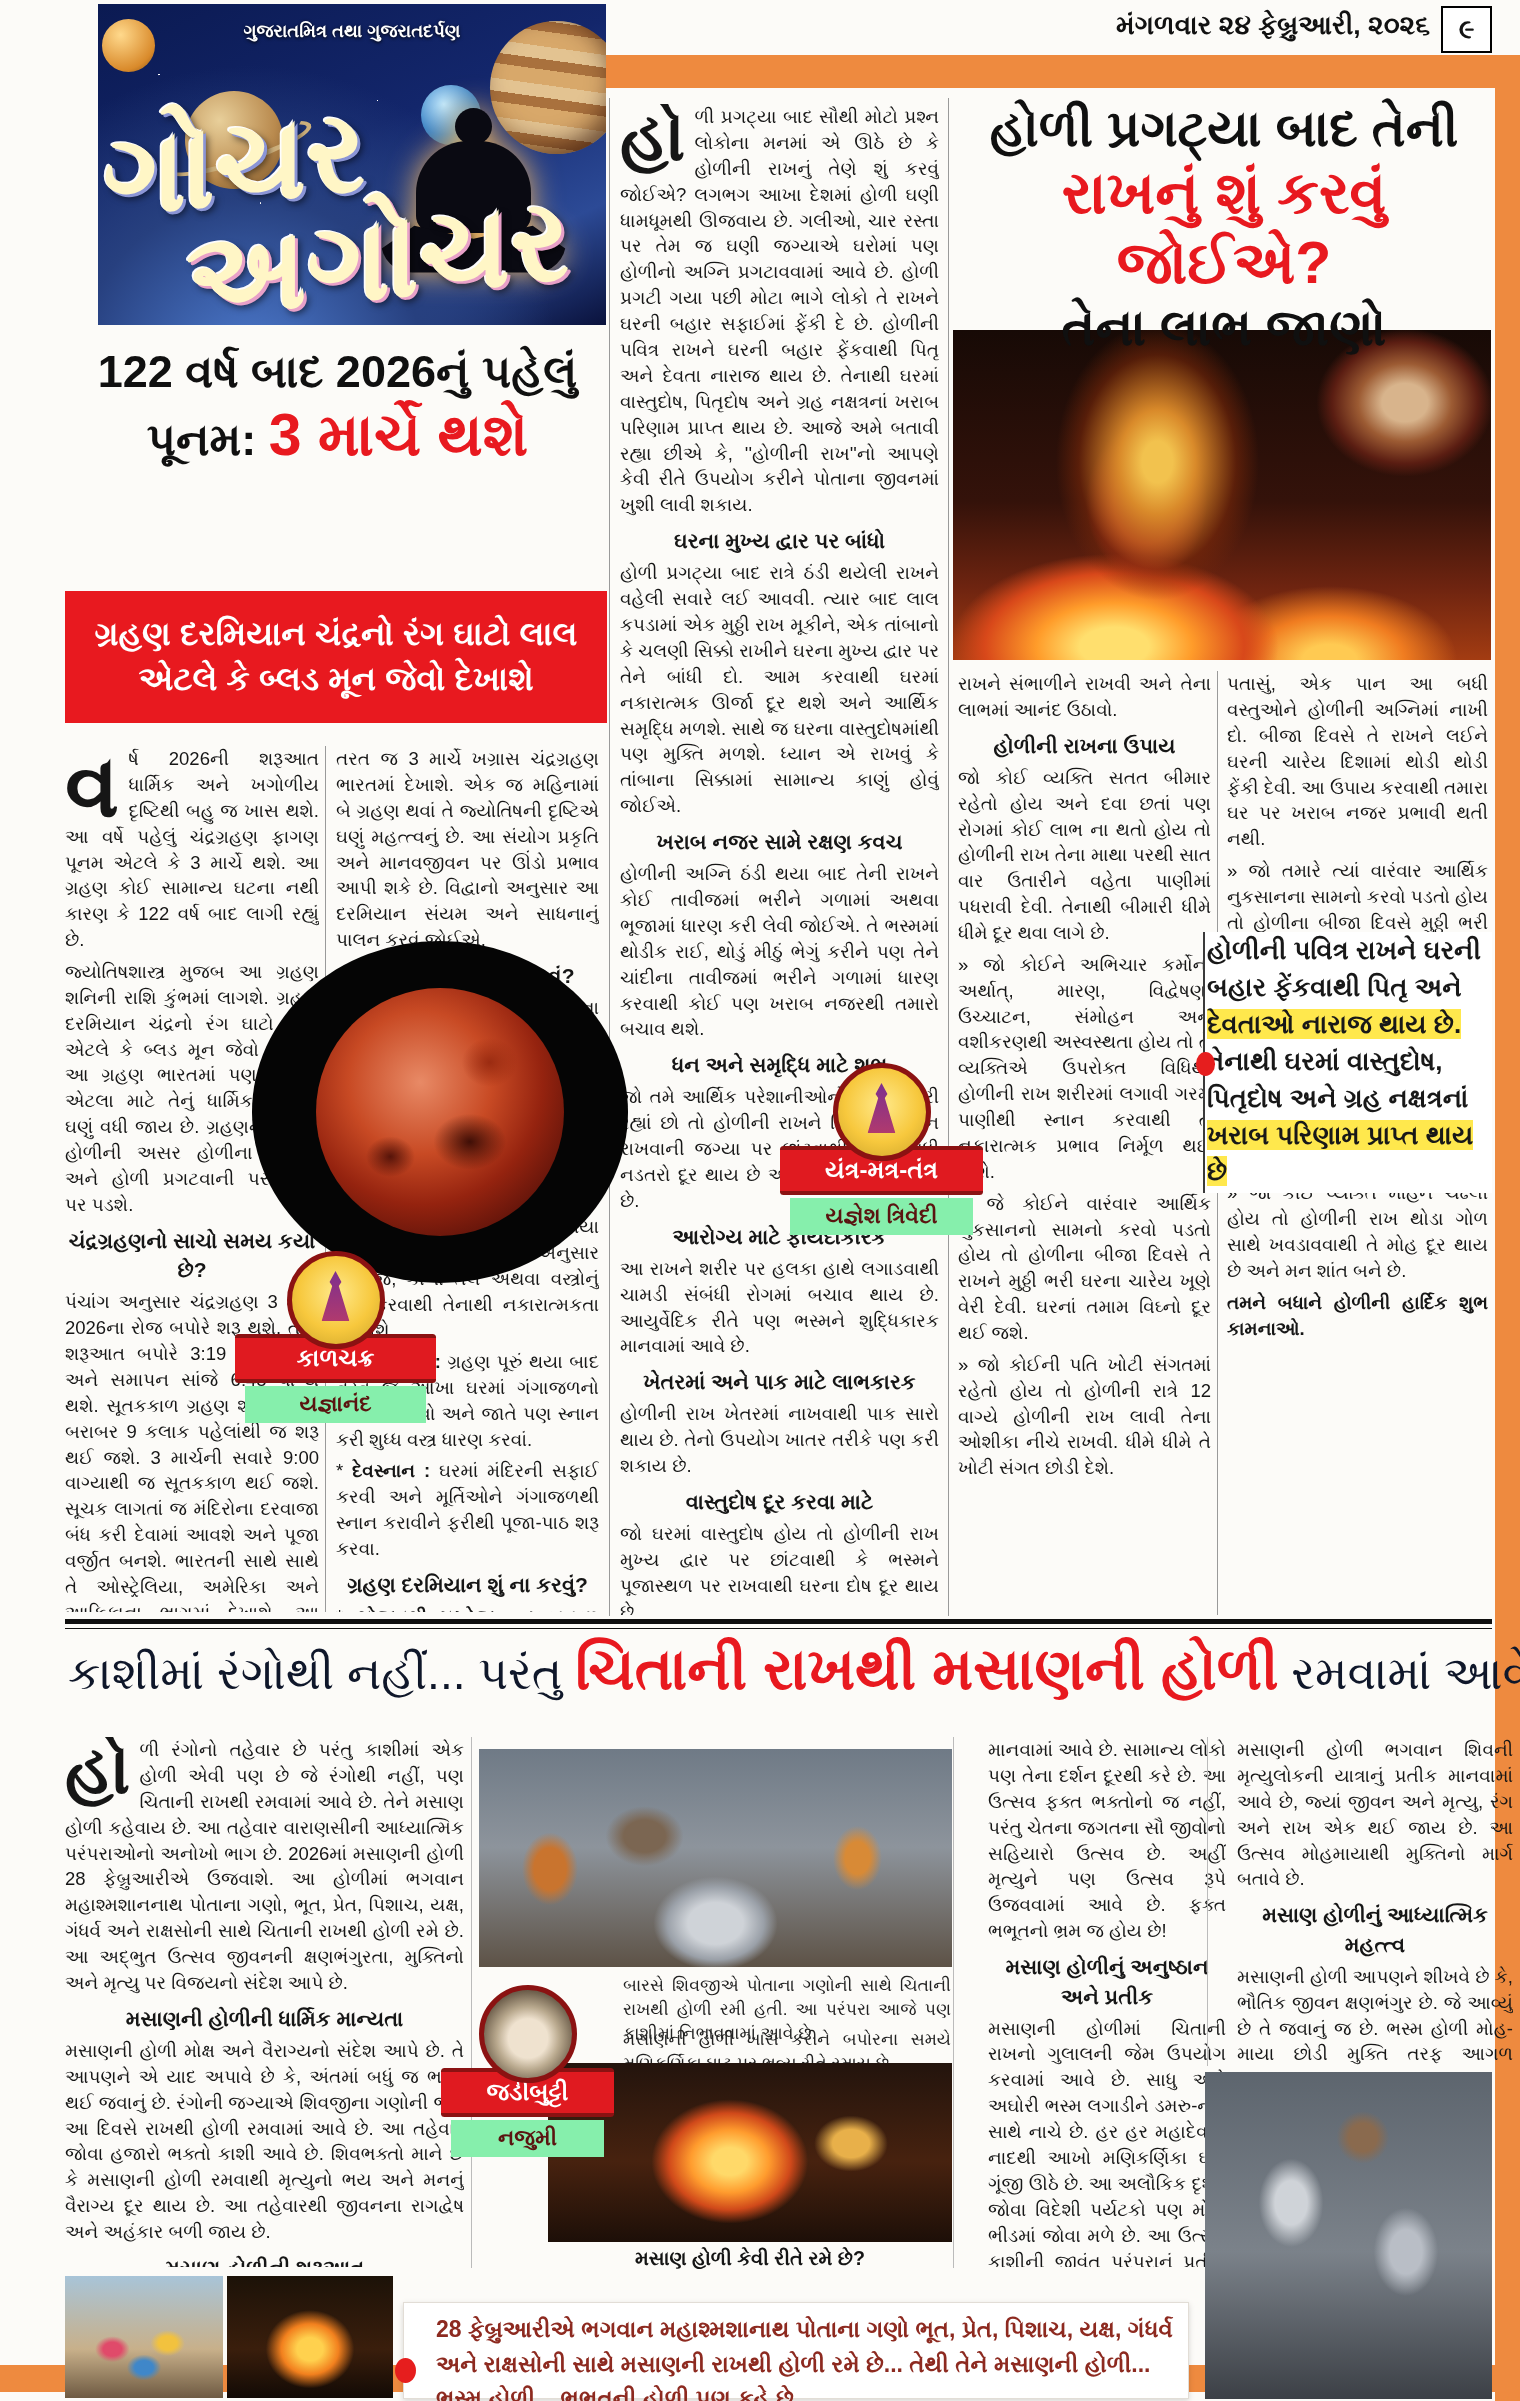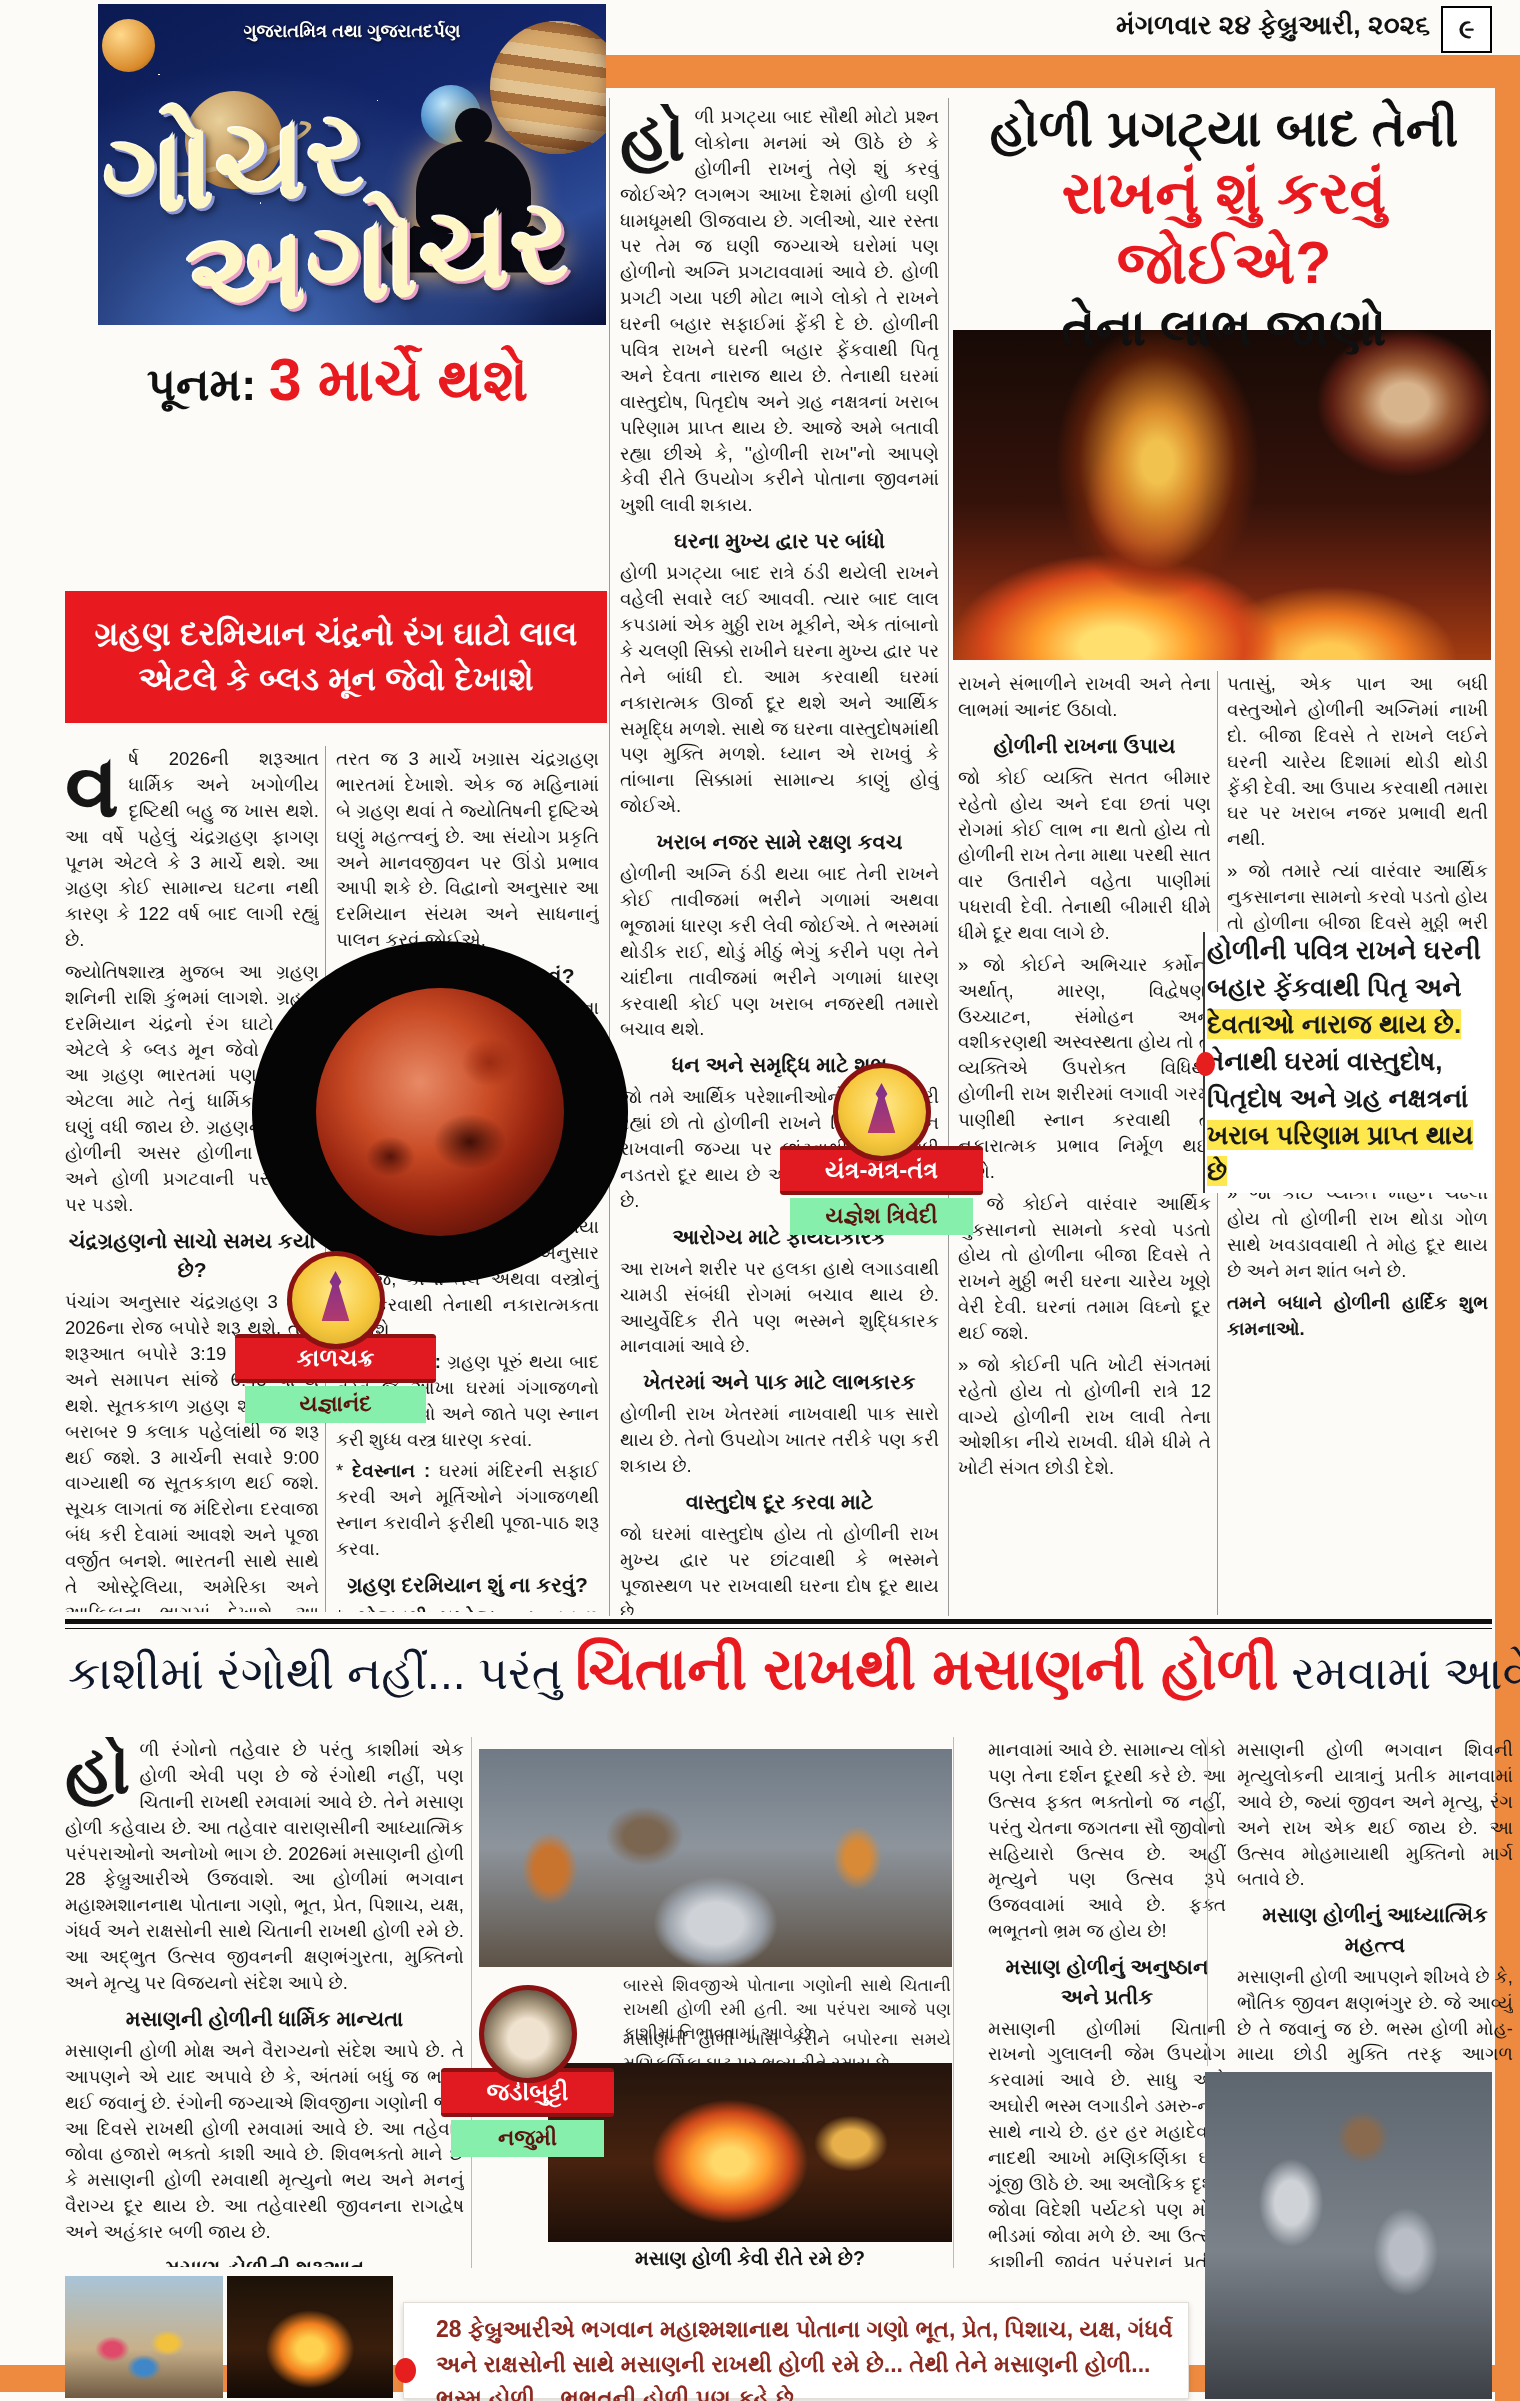--- a/index.html
+++ b/index.html
@@ -164,20 +164,21 @@
   <div class="medit">
     <div class="head"></div>
       <div class="body"></div>
       <div class="legs"></div>
   </div>
   <div class="mast-title mt1">ગોચર</div>
   <div class="mast-title mt2">અગોચર</div>
 </div>
 
 <div class="abs ekicker">
+  <div><span class="ek-b">122 વર્ષ બાદ 2026નું પહેલું</span></div>
   <div>
     <span class="ek-b">પૂનમ: </span><span class="ek-r">3 માર્ચે થશે</span>
   </div>
 </div>
 
 <div class="abs redbox">
   <div>ગ્રહણ દરમિયાન ચંદ્રનો રંગ ઘાટો લાલ</div>
   <div>એટલે કે બ્લડ મૂન જેવો દેખાશે</div>
 </div>
 

